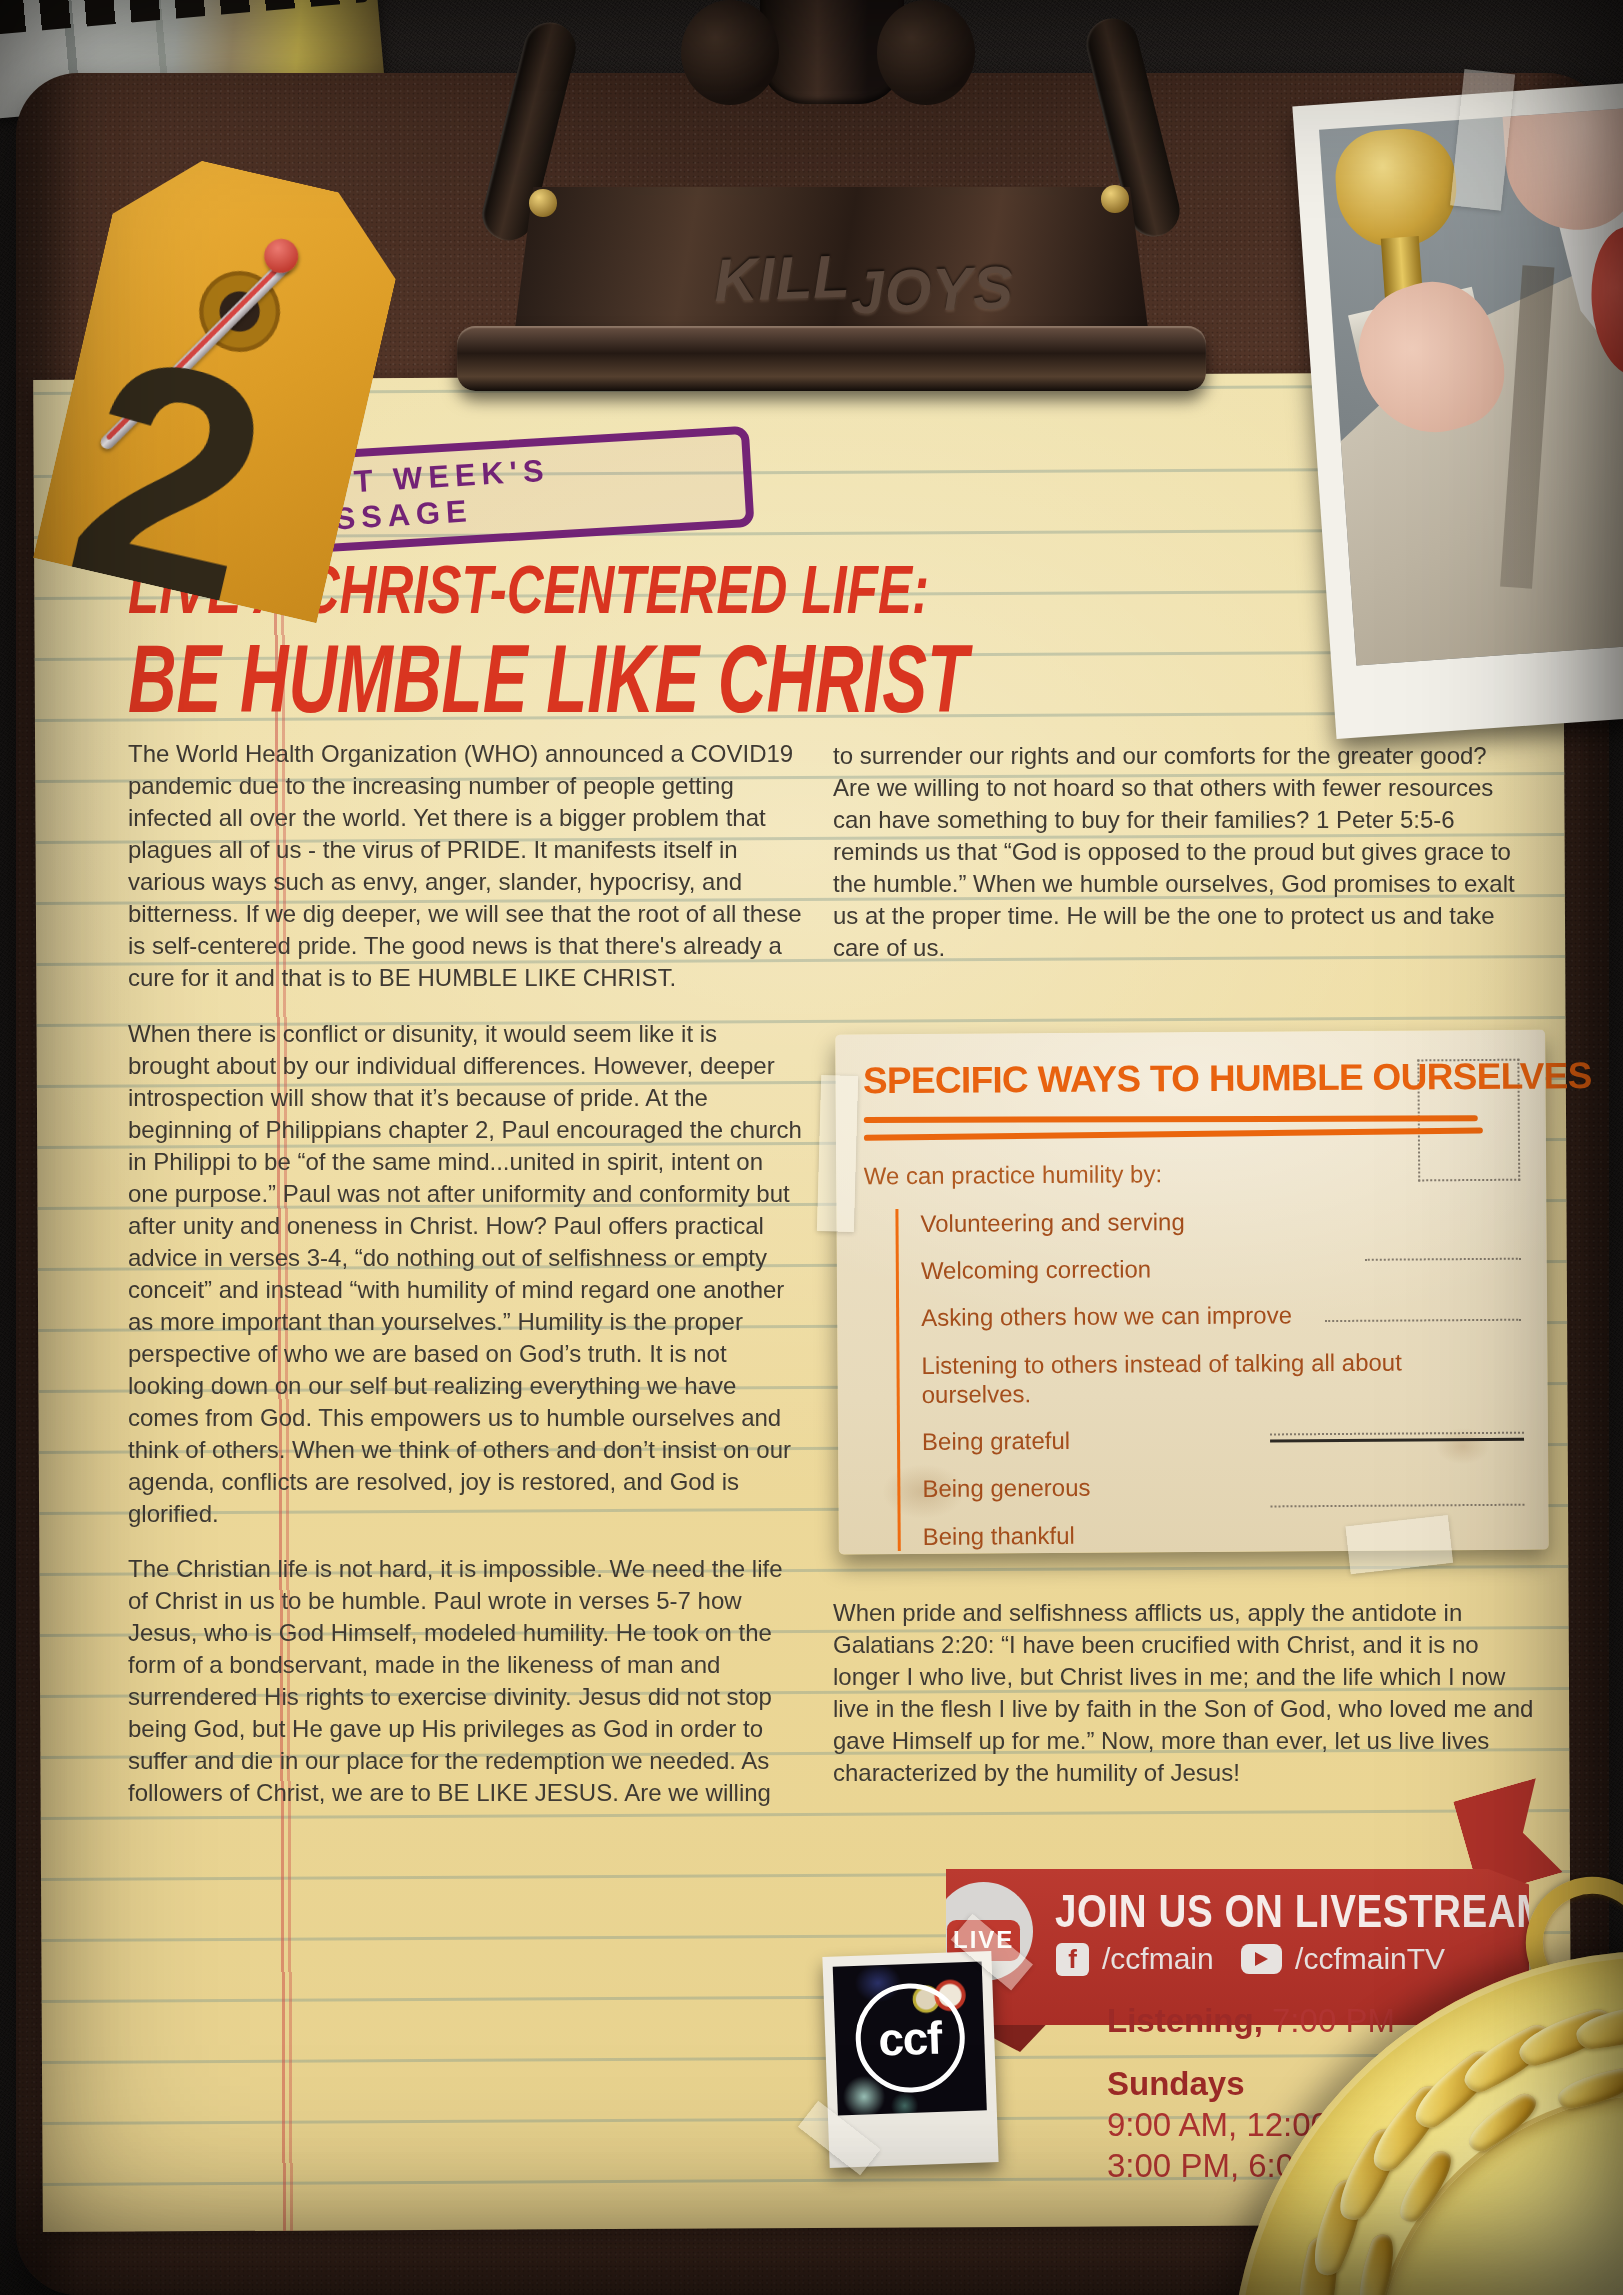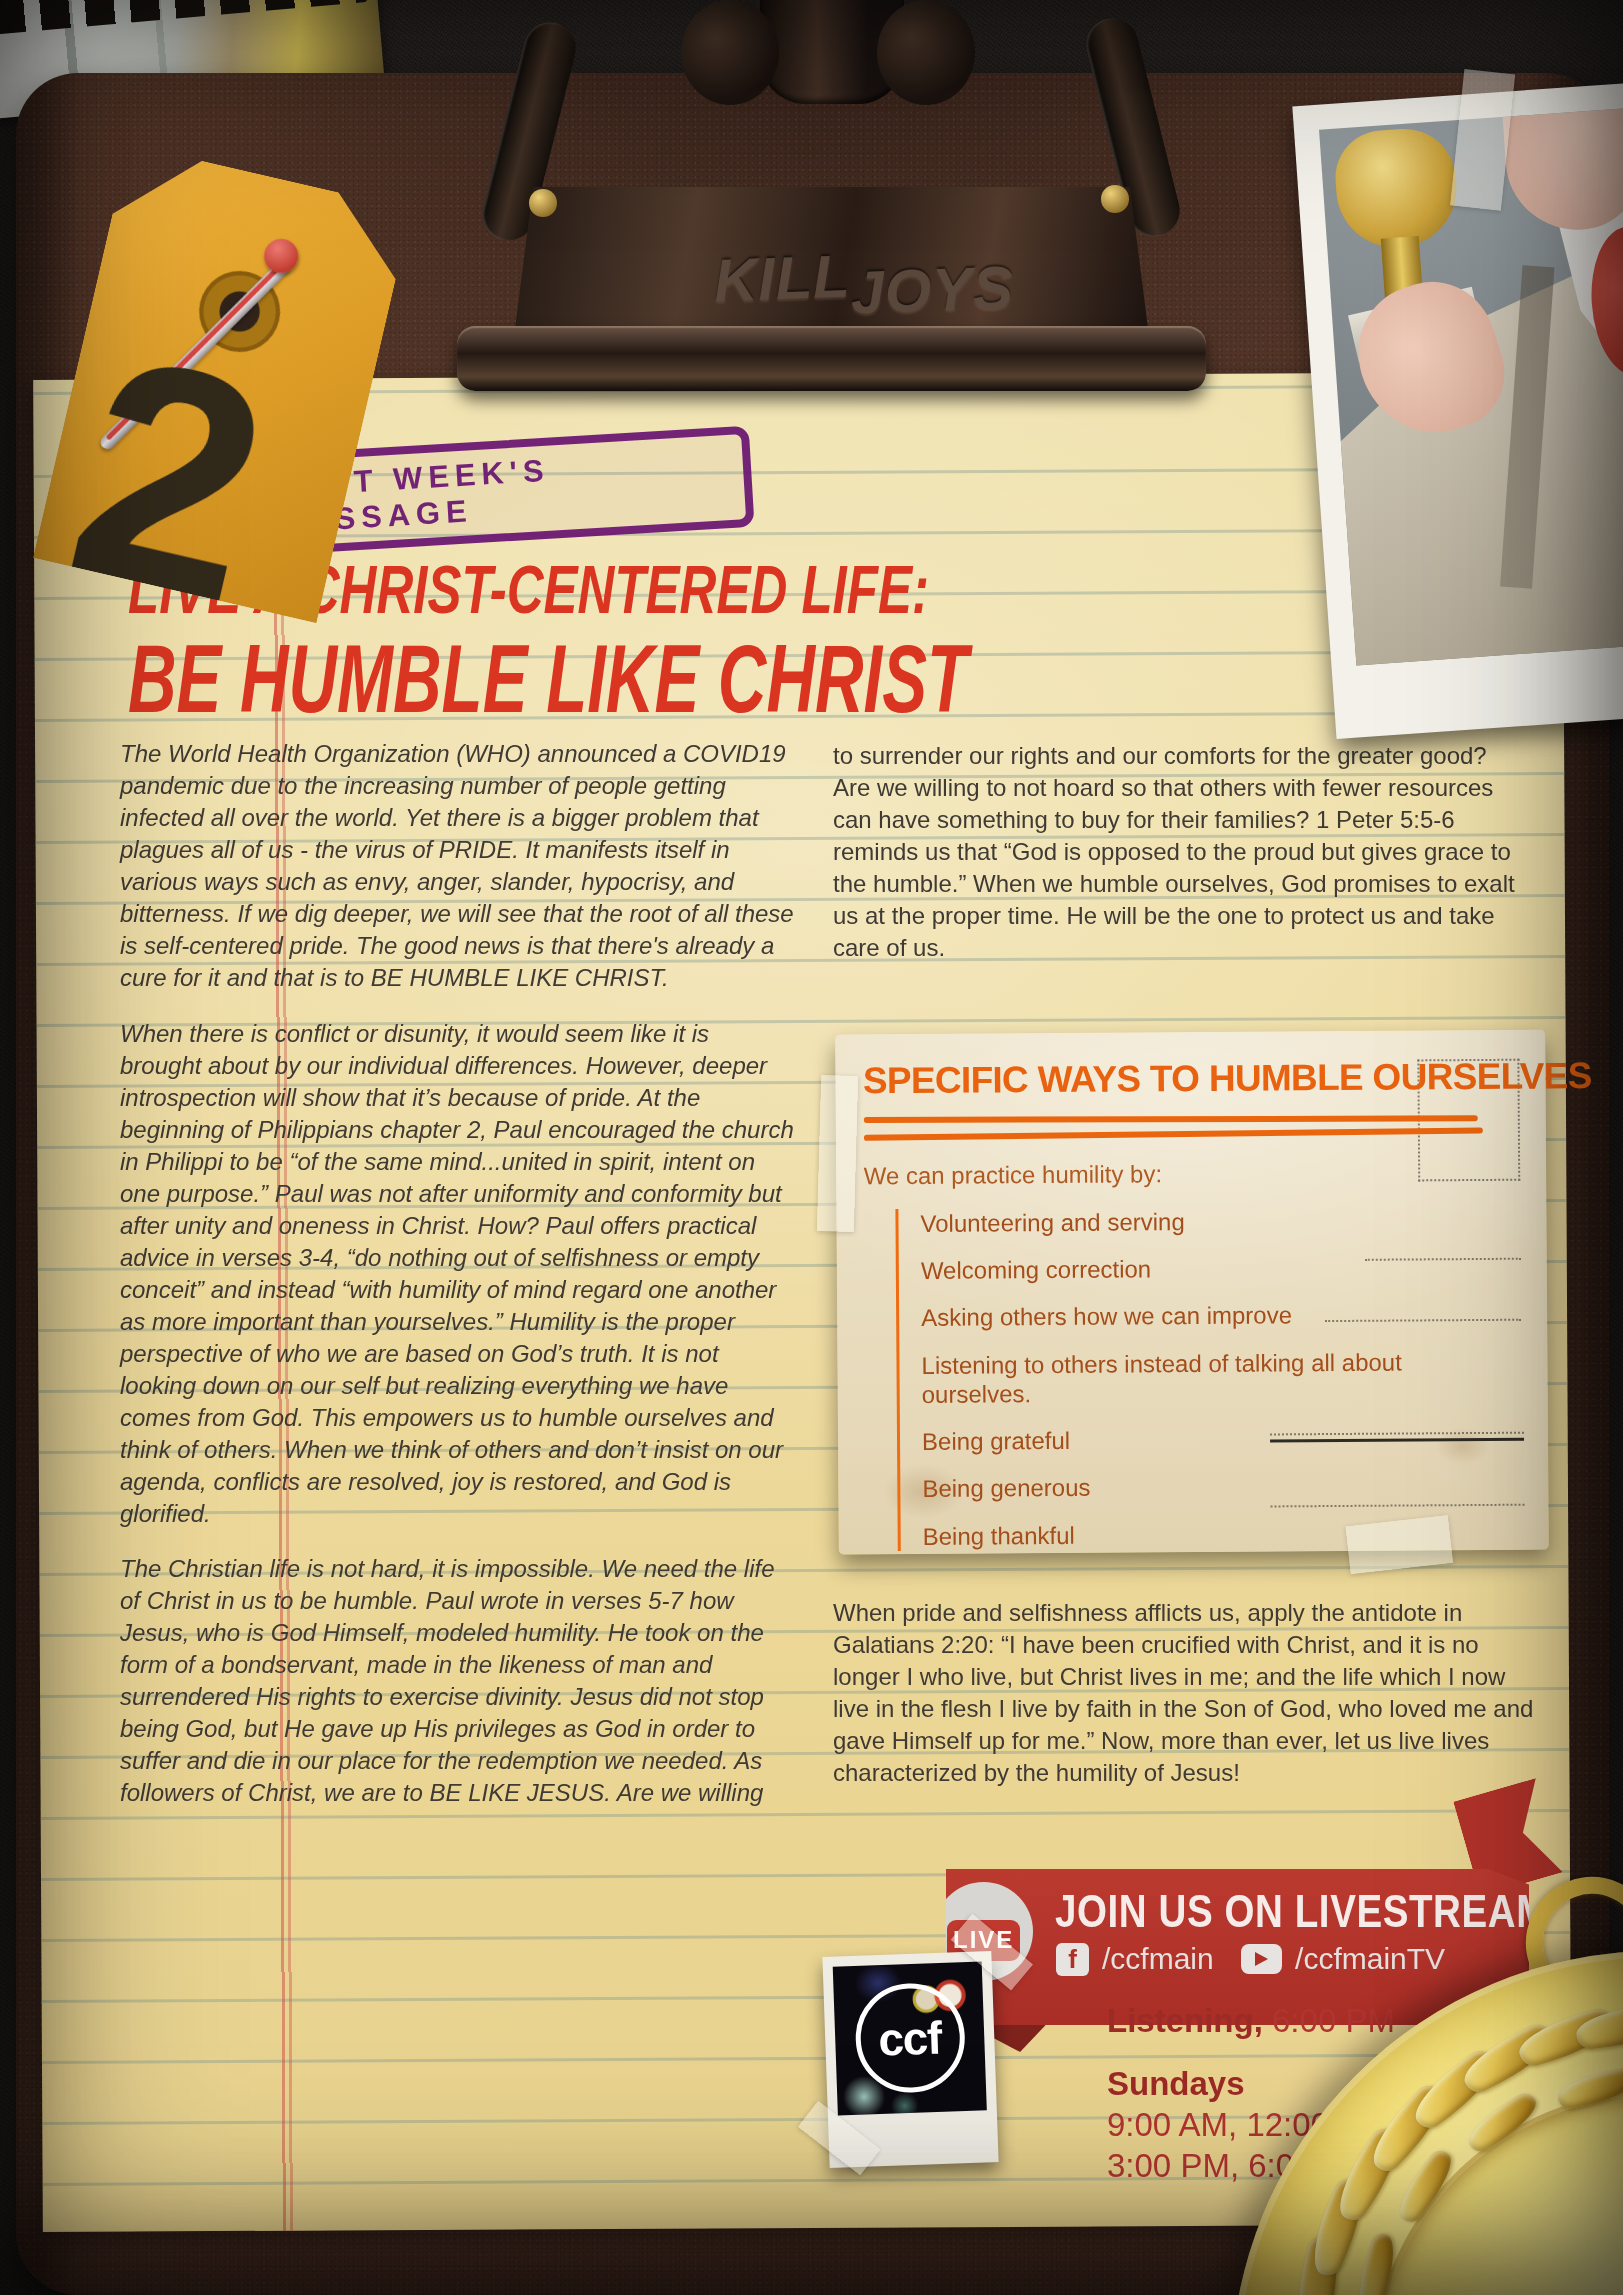--- a/index.html
+++ b/index.html
@@ -45,21 +45,21 @@
     transform:rotate(-3.4deg);border:8.5px solid #6c1873;border-radius:14.4px;
     display:flex;align-items:center;justify-content:center;color:#6c1873;opacity:.94;
     font-weight:700;font-size:31px;letter-spacing:5.9px;background:rgba(108,24,115,.04);}
 
   
   .headline{position:absolute;left:128px;top:555px;z-index:12;color:#d93520;font-style:italic;font-weight:700;line-height:1.0;}
   .headline .l1{display:block;font-size:68px;transform:scaleX(.75);transform-origin:left;letter-spacing:0;}
   .headline .l2{display:block;font-size:96px;margin-top:7.9px;transform:scaleX(.70);transform-origin:left;}
 
   
-  .colL{position:absolute;left:120px;top:738px;width:675px;z-index:12;font-style:italic;}
+  .colL{position:absolute;left:128px;top:738px;width:675px;z-index:12;}
   .colR{position:absolute;left:833px;top:740px;width:686px;z-index:12;}
   .body-par{margin:0 0 23.6px;font-size:24px;line-height:32px;color:#3f3a33;}
   .sec-head{margin:3.9px 0 15.7px;font-size:27px;line-height:32px;font-weight:700;color:#e63a1e;white-space:nowrap;}
   .galat{position:absolute;left:833px;top:1597px;width:710px;z-index:12;}
 
   
   .card{position:absolute;left:837px;top:1032px;width:710px;height:520px;z-index:13;transform:rotate(-.4deg);
     border-radius:5.2px;padding:0;box-shadow:0 11.8px 22px rgba(0,0,0,.4);
     background-image:radial-gradient(59px 39px at 12% 88%, rgba(150,110,60,.25), transparent 70%),
       radial-gradient(39px 26px at 88% 80%, rgba(150,110,60,.22), transparent 70%),
@@ -257,21 +257,21 @@
       <span class="yt">
           <i></i>
         </span>
       <span>/ccfmainTV</span>
     </div>
   </div>
 
   <div class="sched">
     <div>
       <b>Listening,</b>
-      <span>6:00 PM</span>
+      <span>7:00 PM</span>
     </div>
     <div class="row2">
       <b>Sundays</b>
     </div>
     <div>9:00 AM, 12:00 NN</div>
     <div>3:00 PM, 6:00 PM</div>
   </div>
 
   <div class="pol">
     <div class="pol-img">

